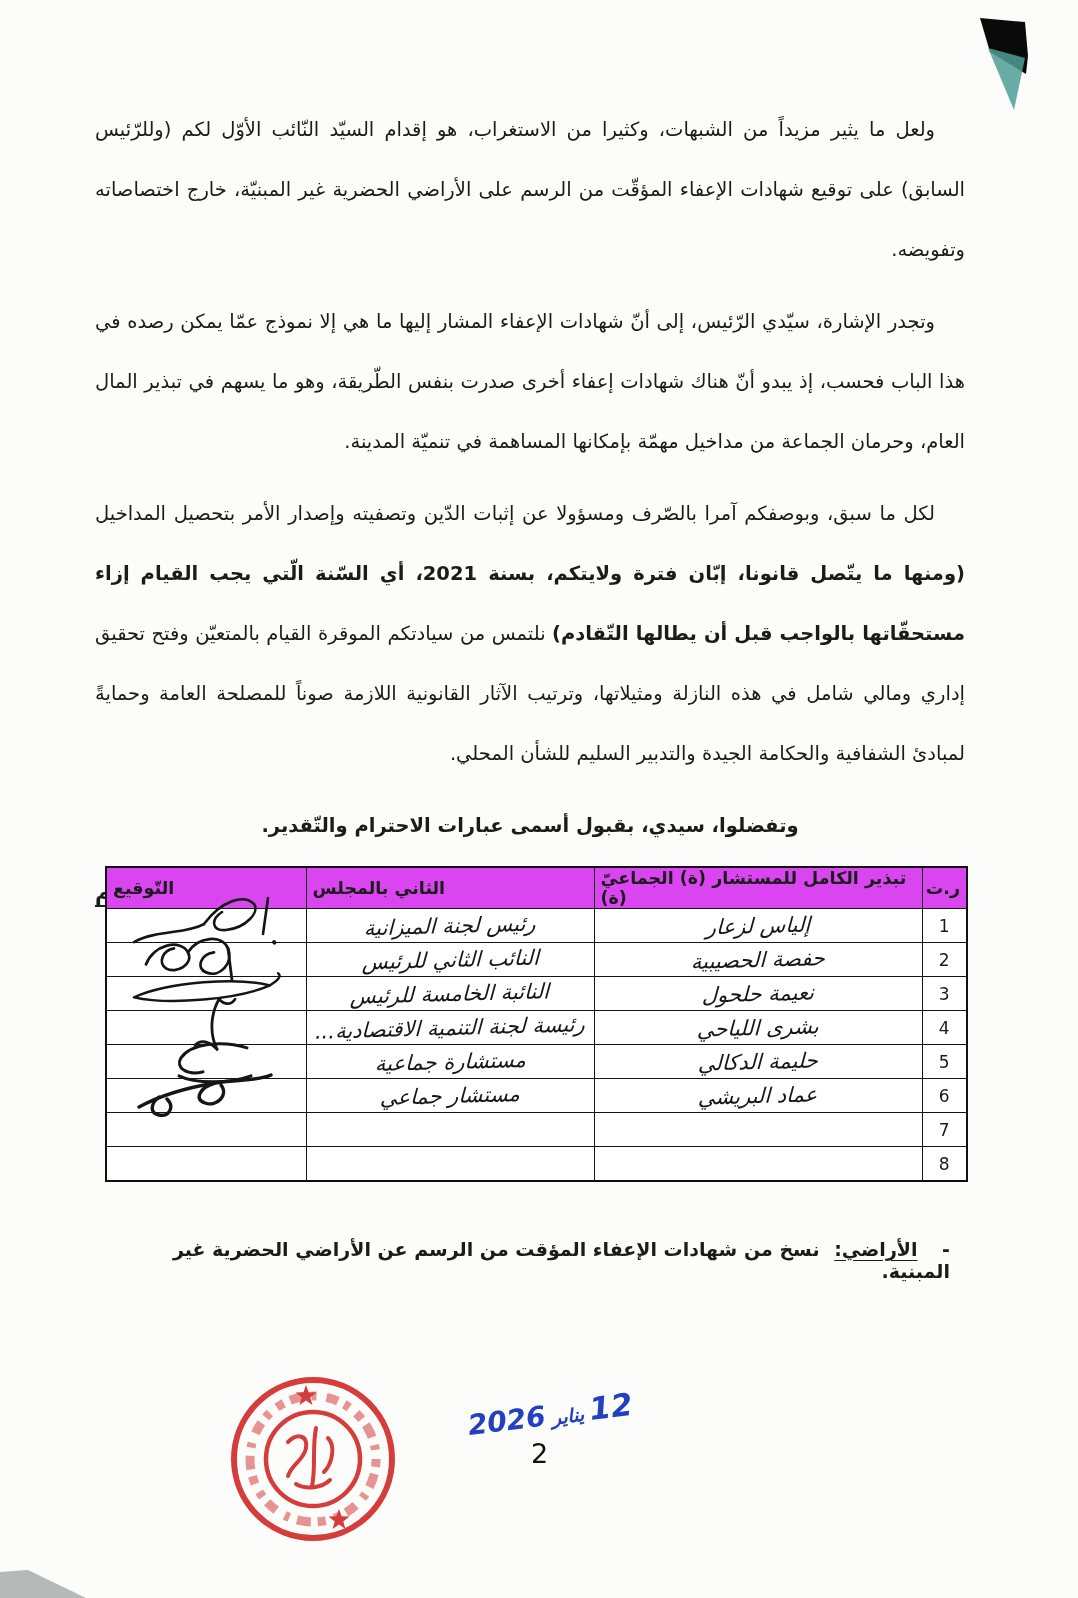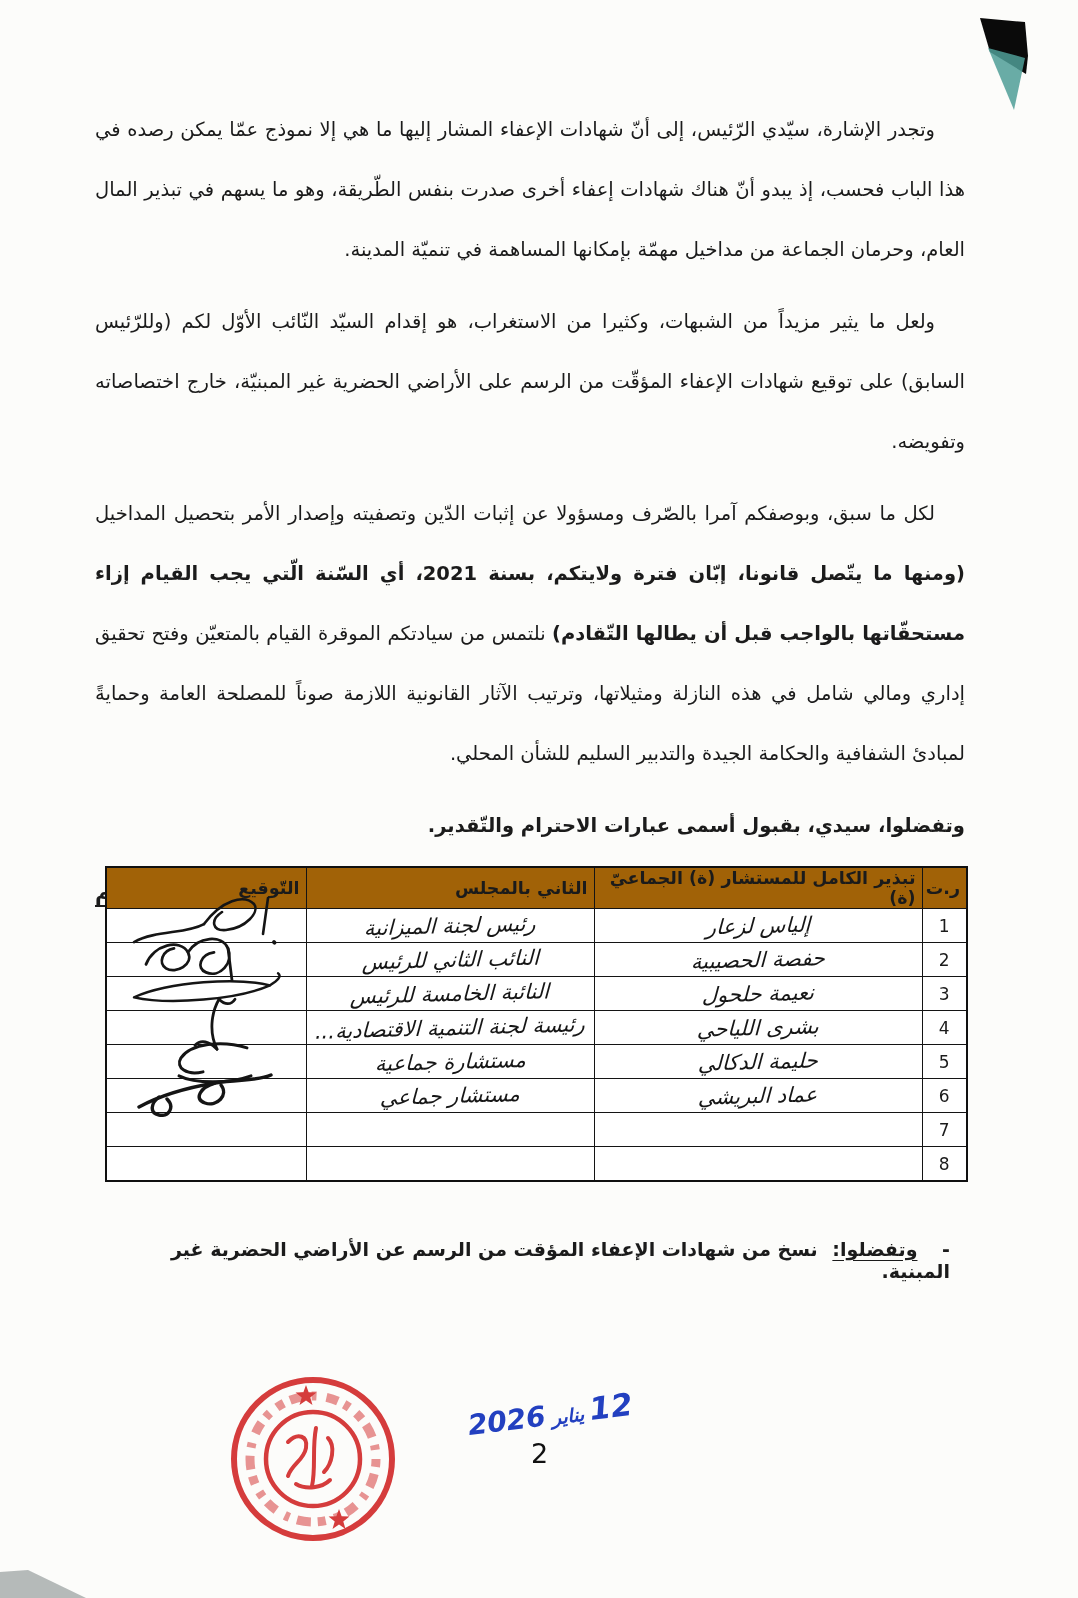--- a/index.html
+++ b/index.html
@@ -18,41 +18,41 @@
   .edge-smudge{position:absolute;left:0;top:1560px;width:100px;height:38px;}
   
   .letter{
     position:absolute;top:100px;right:113px;left:95px;
     font-size:19.5px;line-height:60px;
     text-align:justify;text-justify:inter-word;
   }
   .letter p{margin:0;text-indent:30px;}
   .letter p + p{margin-top:12px;}
   .closing{
-    margin-top:6px;text-align:right;font-weight:bold;text-indent:0 !important;
+    margin-top:6px;text-align:center;font-weight:bold;text-indent:0 !important;
   }
   .salutation{
     margin-top:2px;text-align:left;font-weight:bold;font-size:21px;line-height:50px;
   }
   .salutation span{text-decoration:underline;text-underline-offset:5px;}
   .bold-seg{font-weight:bold;}
   
   .sig-table{
     position:absolute;top:866px;right:110px;
     border-collapse:collapse;table-layout:fixed;
     width:861px;direction:rtl;
     background:#fff;
   }
   .sig-table td,.sig-table th{
     border:1.6px solid #141414;
     height:33px;padding:0 6px;
     font-size:17.5px;overflow:visible;
   }
   .sig-table th{
-    background:#a16207;height:36px;font-weight:bold;text-align:right;
+    background:#d946ef;height:36px;font-weight:bold;text-align:left;
   }
   .sig-table{border:2.4px solid #101010;}
   .col-num{width:45px;}
   .col-name{width:328px;}
   .col-role{width:288px;}
   .col-sig{width:200px;}
   td.num{text-align:center;font-size:17px;direction:ltr;}
   td.hw{
     font-size:21px;text-align:center;
     font-style:italic;
@@ -90,22 +90,22 @@
 <body>
 
 <div class="page">
 
   <svg class="corner-artifact" viewBox="0 0 110 120">
     <polygon points="12,10 57,14 60,48 58,66 22,44" fill="#0a0a0a"></polygon>
     <polygon points="20,40 57,50 46,102" fill="#4f9e97" opacity="0.85"></polygon>
   </svg>
 
   <div class="letter">
+    <p><span>ولعل ما يثير مزيداً من الشبهات، وكثيرا من الاستغراب، هو إقدام السيّد النّائب الأوّل لكم (وللرّئيس السابق) على توقيع شهادات الإعفاء المؤقّت من الرسم على الأراضي الحضرية غير المبنيّة، خارج اختصاصاته وتفويضه.</span></p>
     <p><span>وتجدر الإشارة، سيّدي الرّئيس، إلى أنّ شهادات الإعفاء المشار إليها ما هي إلا نموذج عمّا يمكن رصده في هذا الباب فحسب، إذ يبدو أنّ هناك شهادات إعفاء أخرى صدرت بنفس الطّريقة، وهو ما يسهم في تبذير المال العام، وحرمان الجماعة من مداخيل مهمّة بإمكانها المساهمة في تنميّة المدينة.</span></p>
-    <p><span>ولعل ما يثير مزيداً من الشبهات، وكثيرا من الاستغراب، هو إقدام السيّد النّائب الأوّل لكم (وللرّئيس السابق) على توقيع شهادات الإعفاء المؤقّت من الرسم على الأراضي الحضرية غير المبنيّة، خارج اختصاصاته وتفويضه.</span></p>
     <p><span>لكل ما سبق، وبوصفكم آمرا بالصّرف ومسؤولا عن إثبات الدّين وتصفيته وإصدار الأمر بتحصيل المداخيل </span><span class="bold-seg">(ومنها ما يتّصل قانونا، إبّان فترة ولايتكم، بسنة 2021، أي السّنة الّتي يجب القيام إزاء مستحقّاتها بالواجب قبل أن يطالها التّقادم)</span><span> نلتمس من سيادتكم الموقرة القيام بالمتعيّن وفتح تحقيق إداري ومالي شامل في هذه النازلة ومثيلاتها، وترتيب الآثار القانونية اللازمة صوناً للمصلحة العامة وحمايةً لمبادئ الشفافية والحكامة الجيدة والتدبير السليم للشأن المحلي.</span></p>
     <p class="closing"><span>وتفضلوا، سيدي، بقبول أسمى عبارات الاحترام والتّقدير.</span></p>
     <p class="salutation"><span>والسلام</span></p>
   </div>
 
   <table class="sig-table">
     <colgroup>
       <col class="col-num">
         <col class="col-name">
         <col class="col-role">
@@ -201,21 +201,21 @@
         <td class="num">8</td>
         <td class="hw"></td>
         <td class="hw"></td>
         <td class="sigcell"></td>
       </tr>
     </tbody>
   </table>
 
   <div class="attachments">
     <span class="dash">-</span>
-    <span class="label">وتفضلوا:</span>
+    <span class="label">الأراضي:</span>
     <span>نسخ من شهادات الإعفاء المؤقت من الرسم عن الأراضي الحضرية غير المبنية.</span>
   </div>
 
   <svg class="stamp" viewBox="0 0 174 174">
     <g stroke="#d22c2c" fill="none">
       <circle cx="87" cy="87" r="79" stroke-width="6"></circle>
       <circle cx="87" cy="87" r="47" stroke-width="4.5"></circle>
       <circle cx="87" cy="87" r="63" stroke-width="9" opacity="0.55" stroke-dasharray="8 7 14 8 5 10 12 7 6 9"></circle>
       <g stroke-width="4" stroke-linecap="round">
         <path d="M62,70 C72,60 82,64 80,76 C78,88 66,92 62,104"></path>

